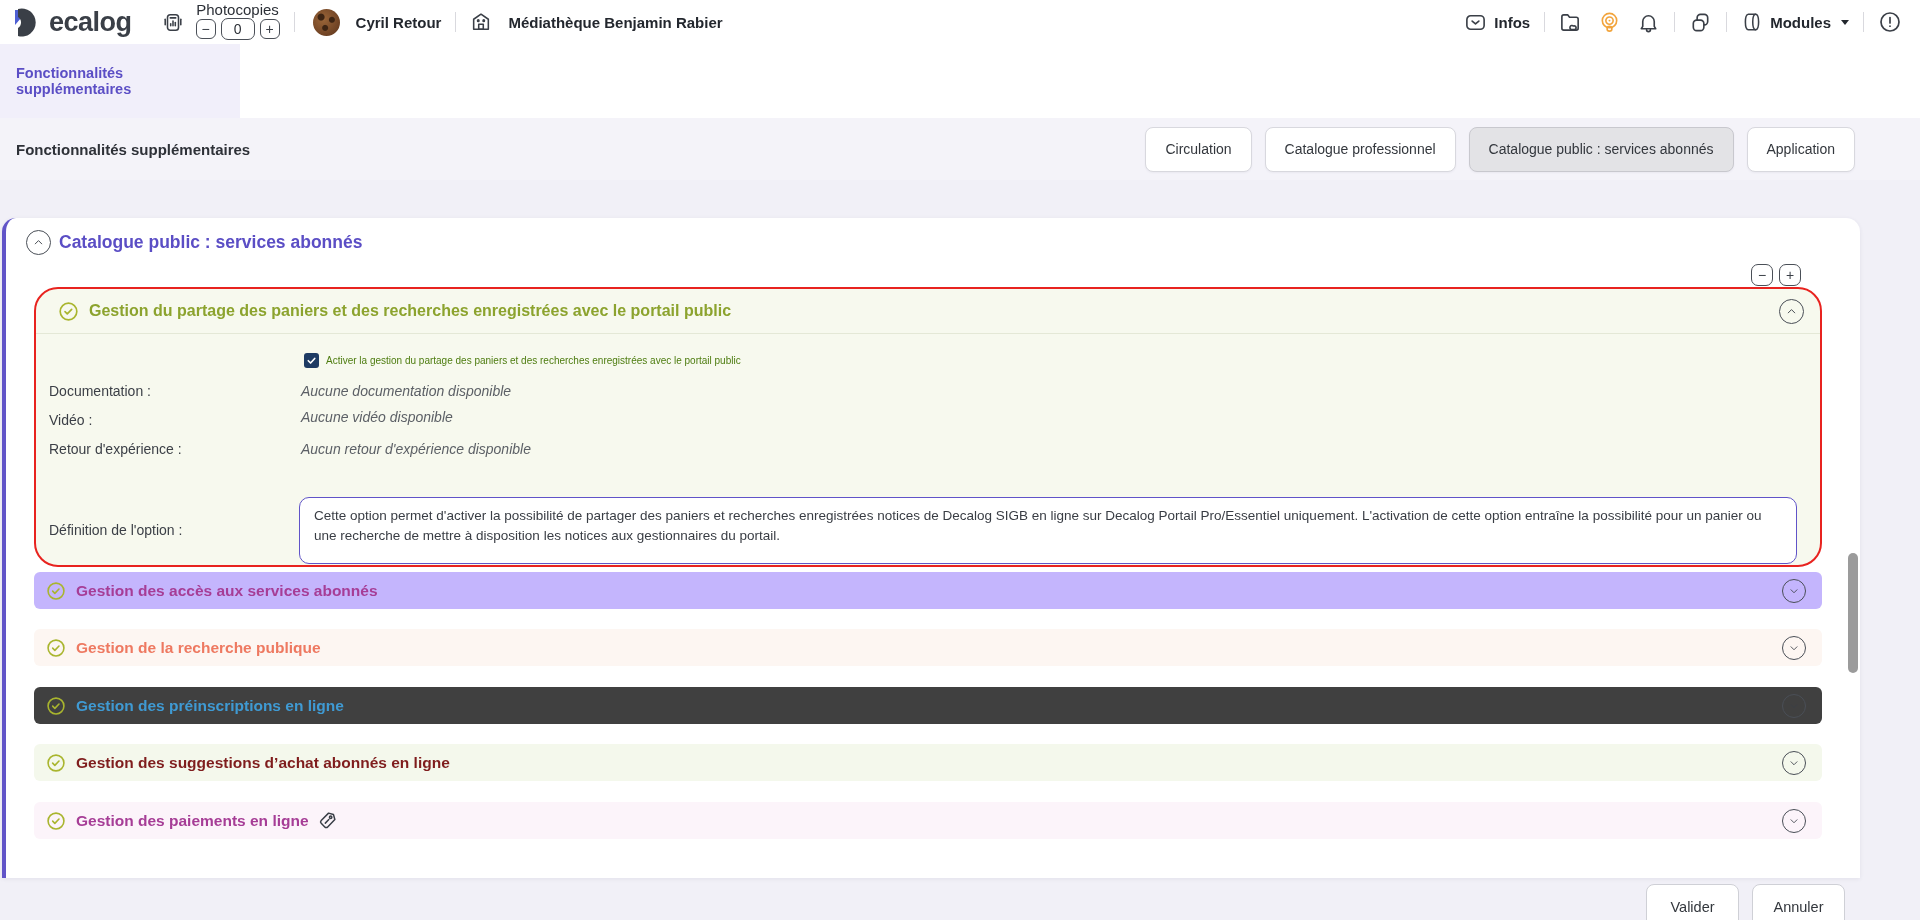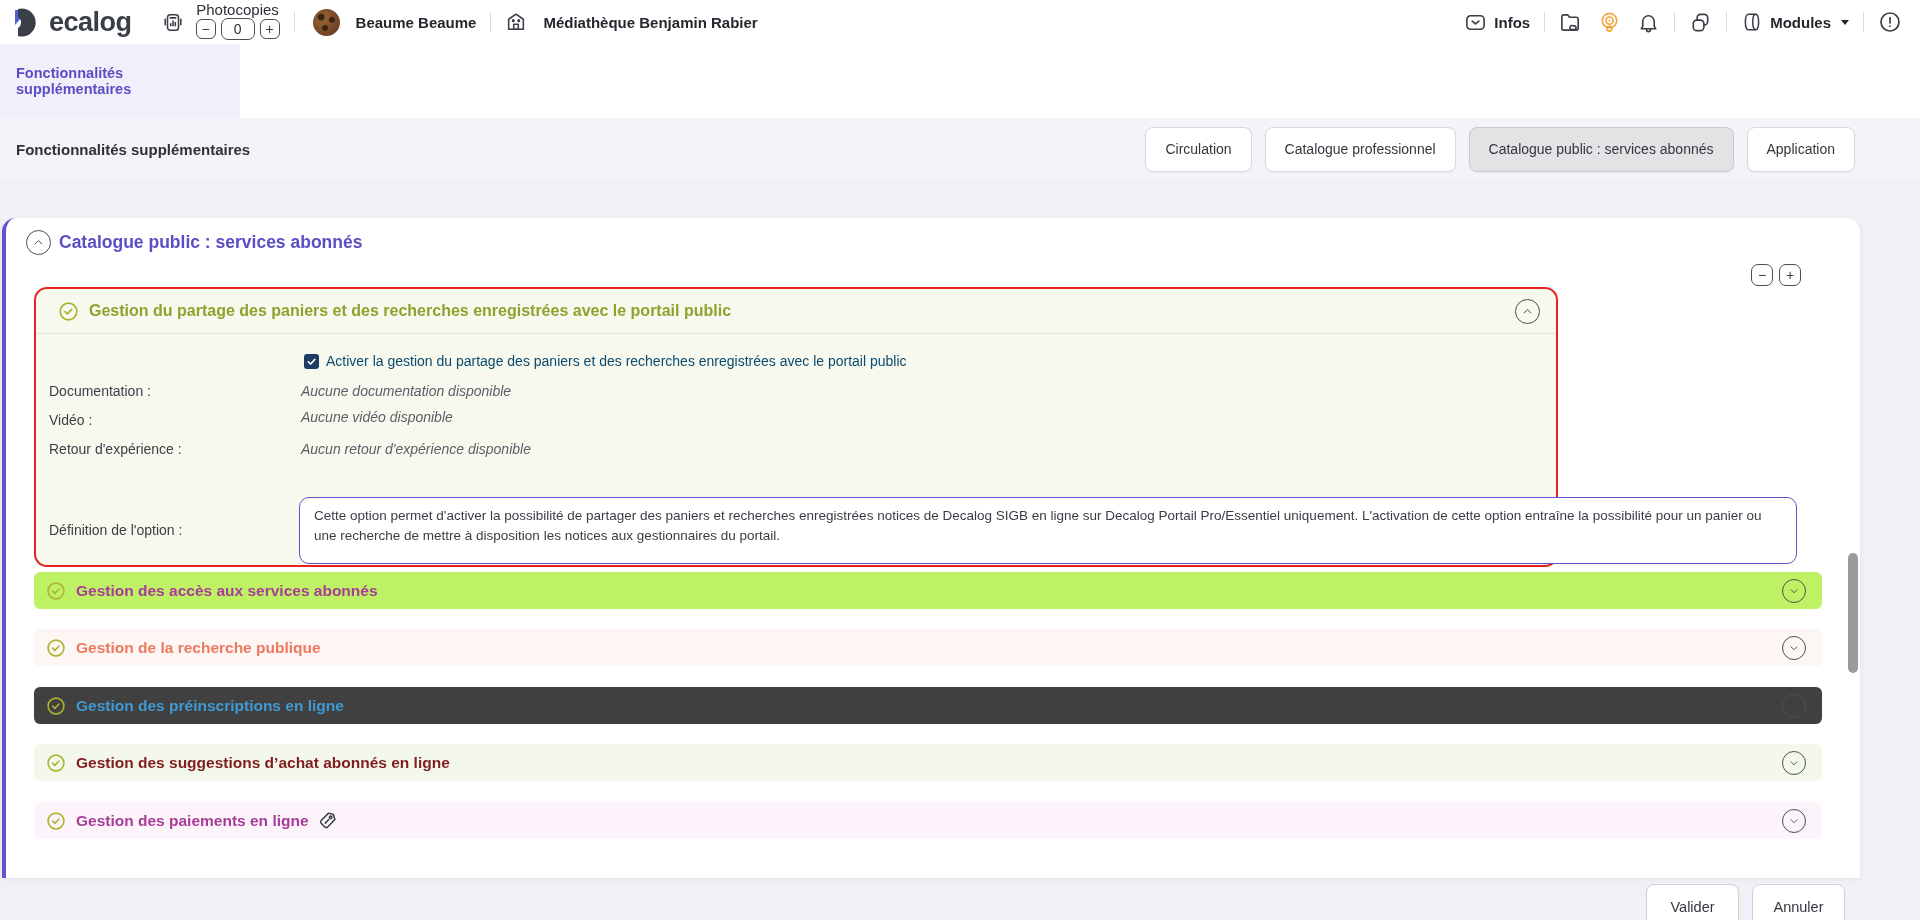--- a/index.html
+++ b/index.html
@@ -60,31 +60,31 @@
     box-shadow:0 1px 4px rgba(50,50,90,.08); }
   .card-header { position:absolute; left:20px; top:12px; display:flex; align-items:center; gap:8px; }
   .card-title { font-size:17.5px; font-weight:bold; color:#5b4ec5; }
   .circle-btn { width:25px; height:25px; border:1.4px solid #4a4f57; border-radius:50%;
     display:flex; align-items:center; justify-content:center; background:transparent; cursor:pointer; flex:0 0 auto; }
   .mini-controls { position:absolute; right:59px; top:46px; display:flex; gap:6px; }
   .mini-btn { width:22px; height:22px; border:1.6px solid #4a4f57; border-radius:7px; background:#fff;
     font-size:14px; color:#3a3f47; display:flex; align-items:center; justify-content:center; cursor:pointer; line-height:1; }
 
   
-  .panel { position:absolute; left:28px; top:69px; width:1524px; height:280px;
-    background:#f7f9ee; border:2.5px solid #e8231f; border-radius:13px; }
+  .panel { position:absolute; left:28px; top:69px; width:1788px; height:280px;
+    background:#f7f9ee; border:2.5px solid #e8231f; border-radius:24px; }
   .panel-header { position:absolute; left:0; top:0; width:100%; height:45px; display:flex;
     align-items:center; padding:0 16px 0 22px; border-bottom:1px solid #e4e8d6; cursor:pointer; }
   .panel-title { font-size:16px; font-weight:bold; color:#8ca32e; margin-left:10px; }
   .panel-header .circle-btn { margin-left:auto; }
   .cb-row { position:absolute; left:268px; top:64px; display:flex; align-items:center; gap:7px; }
   .cb { width:15px; height:15px; background:#1e3b63; border-radius:3px; display:flex;
     align-items:center; justify-content:center; cursor:pointer; flex:0 0 auto; }
   .cb svg { width:11px; height:11px; }
-  .cb-label { font-size:14px; color:#0c4a6e; }
+  .cb-label { font-size:10px; color:#4d7c0f; }
   .f-label { position:absolute; left:13px; font-size:14px; color:#3b3f46; }
   .f-value { position:absolute; left:265px; font-size:14px; font-style:italic; color:#5c6066; }
   .def-textarea { position:absolute; left:263px; top:208px; width:1498px; height:67px;
     border:1.6px solid #6054c8; border-radius:10px; background:#ffffff; resize:none;
     font-family:"Liberation Sans", sans-serif; font-size:13.5px; color:#393d44;
     line-height:1.45; padding:8px 14px; outline:none; }
 
   
   .acc-row { position:absolute; left:28px; width:1788px; height:37px; border-radius:6px;
     display:flex; align-items:center; padding:0 16px 0 12px; cursor:pointer; }
@@ -135,21 +135,21 @@
       <span class="step-btn">−</span>
       <span class="step-val">0</span>
       <span class="step-btn">+</span>
     </div>
   </div>
 
   <span class="vdiv"></span>
 
   <div class="hdr-item">
     <span class="avatar"></span>
-    <span class="hdr-name">Beaume Beaume</span>
+    <span class="hdr-name">Cyril Retour</span>
   </div>
 
   <span class="vdiv"></span>
 
   <div class="hdr-item">
     <span class="hdr-ic">
       <svg class="stroke-ic" width="22" height="22" viewBox="0 0 24 24">
         <path d="M4 20 V9 l8 -5.5 8 5.5 V20 z"></path>
         <rect x="9.5" y="14.5" width="5" height="5.5"></rect>
         <circle cx="9" cy="10.5" r="0.8"></circle>
@@ -281,21 +281,21 @@
       <span class="f-value" style="top:94px">Aucune documentation disponible</span>
       <span class="f-label" style="top:123px">Vidéo :</span>
       <span class="f-value" style="top:120px">Aucune vidéo disponible</span>
       <span class="f-label" style="top:152px">Retour d'expérience :</span>
       <span class="f-value" style="top:152px">Aucun retour d'expérience disponible</span>
 
       <span class="f-label" style="top:233px">Définition de l'option :</span>
       <textarea class="def-textarea" style="">Cette option permet d'activer la possibilité de partager des paniers et recherches enregistrées notices de Decalog SIGB en ligne sur Decalog Portail Pro/Essentiel uniquement. L'activation de cette option entraîne la possibilité pour un panier ou une recherche de mettre à disposition les notices aux gestionnaires du portail.</textarea>
     </div>
 
-    <div class="acc-row" style="top: 354px; background: #bef264;">
+    <div class="acc-row" style="top: 354px; background: #c4b5fd;">
       <span style="display:inline-flex">
         <svg width="20" height="20" viewBox="0 0 24 24" style="stroke:#a9b52e; fill:none; stroke-width:1.9; stroke-linecap:round; stroke-linejoin:round;">
           <circle cx="12" cy="12" r="9.5"></circle>
             <path d="M8 12.2 l2.6 2.6 5 -5.2"></path>
           </svg>
       </span>
       <span class="acc-title" style="color: rgb(166, 61, 150);">Gestion des accès aux services abonnés</span>
       <span class="circle-btn">
         <svg class="stroke-ic" width="12" height="12" viewBox="0 0 24 24">
             <path d="M6 9.5 l6 6 6 -6"></path>

